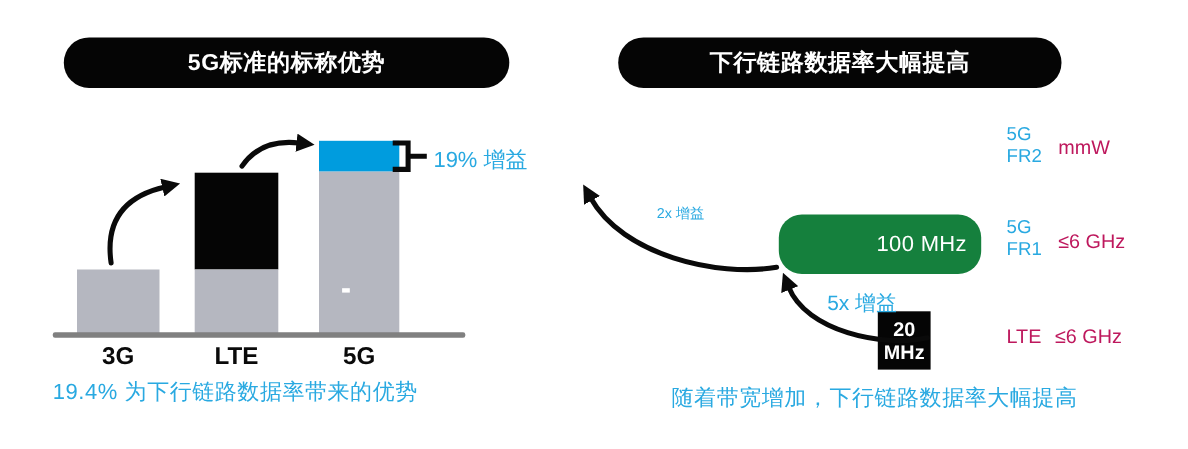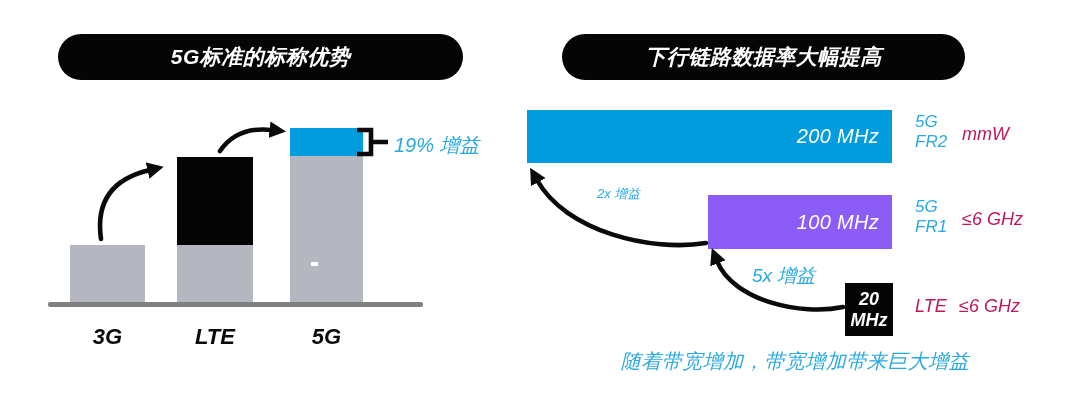--- a/index.html
+++ b/index.html
@@ -1,43 +1,43 @@
 <!DOCTYPE html>
 <html><head>
 <meta charset="utf-8">
 <style>
   html,body{margin:0;padding:0;background:#fff;}
   .canvas{
     position:relative;width:1080px;height:408px;background:#ffffff;overflow:hidden;
-    font-family:"Liberation Sans","DejaVu Sans",sans-serif;color:#111;font-style:italic;
+    font-family:"Liberation Sans","DejaVu Sans",sans-serif;color:#111;
   }
   
   .pill{
     position:absolute;top:34px;height:46px;background:#050505;border-radius:23px;
     display:flex;align-items:center;justify-content:center;
     color:#ffffff;font-size:21px;font-weight:700;letter-spacing:.5px;
   }
   .pill-left{left:58px;width:405px;}
   .pill-right{left:562px;width:403px;}
   
   .bar{position:absolute;}
   .gray{background:#B5B7C0;}
   .blk{background:#050505;}
   .blue{background:#009CDE;}
-  .lblue{background:#8b5cf6;}
+  .lblue{background:#15803d;border-radius:21px;}
   .baseline{position:absolute;left:48px;top:302px;width:375px;height:5px;background:#808080;border-radius:2px;}
-  .xlabel{position:absolute;top:311px;text-align:center;font-size:22px;font-weight:700;color:#0a0a0a;margin-top:13px;}
+  .xlabel{position:absolute;top:311px;text-align:center;font-size:22px;font-weight:700;color:#0a0a0a;}
   .caption{position:absolute;color:#29A9E1;font-size:20px;font-weight:400;letter-spacing:.5px;white-space:nowrap;}
   .gain-note{position:absolute;color:#29A9E1;font-size:20px;font-weight:500;white-space:nowrap;}
   .whitedash{position:absolute;left:311px;top:262px;width:7px;height:4px;background:#ffffff;}
   
   .hbar{position:absolute;display:flex;align-items:center;justify-content:flex-end;
         color:#ffffff;font-size:20px;font-weight:400;letter-spacing:.3px;}
   .hbar .val{padding-right:13px;}
-  .mhzbox{position:absolute;left:845px;top:283px;width:48px;height:53px;background:#050505;
+  .mhzbox{position:absolute;left:798px;top:283px;width:48px;height:53px;background:#050505;
         display:flex;flex-direction:column;align-items:center;justify-content:center;
         color:#fff;font-size:18px;font-weight:600;line-height:21px;}
   .techlbl{position:absolute;color:#29A9E1;font-size:17px;font-weight:500;line-height:20px;white-space:nowrap;}
   .speclbl{position:absolute;color:#be185d;font-size:18px;font-weight:500;white-space:nowrap;}
   svg.overlay{position:absolute;left:0;top:0;pointer-events:none;}
 </style>
 </head>
 <body>
 
 <div class="canvas">
@@ -52,28 +52,26 @@
   <div class="bar blue" style="left:290px;top:128px;width:73px;height:28px;"></div>
   <div class="bar gray" style="left:290px;top:156px;width:73px;height:147px;"></div>
   <div class="whitedash"></div>
   <div class="baseline"></div>
 
   <div class="xlabel" style="left:70px;width:75px;">3G</div>
   <div class="xlabel" style="left:177px;width:76px;">LTE</div>
   <div class="xlabel" style="left:290px;width:73px;">5G</div>
 
   <div class="gain-note" style="left:394px;top:132px;">19% 增益</div>
+  <div class="caption" style="left:48px;top:343px;">19.4% 为下行链路数据率带来的优势</div>
 
   <div class="pill pill-right">
     <span>下行链路数据率大幅提高</span>
   </div>
 
-  <div class="hbar blue" style="left:527px;top:110px;width:365px;height:53px;">
-    <span class="val">200 MHz</span>
-  </div>
   <div class="hbar lblue" style="left:708px;top:195px;width:184px;height:54px;">
     <span class="val">100 MHz</span>
   </div>
   <div class="mhzbox">
     <span>20</span>
     <span>MHz</span>
   </div>
 
   <div class="techlbl" style="left:915px;top:112px;">
     <div>5G</div>
@@ -86,21 +84,21 @@
     <div>FR1</div>
   </div>
   <div class="speclbl" style="left:962px;top:209px;">≤6 GHz</div>
 
   <div class="speclbl" style="left:915px;top:296px;">LTE</div>
   <div class="speclbl" style="left:959px;top:296px;">≤6 GHz</div>
 
   <div class="gain-note" style="left:597px;top:185px;font-size:13px;">2x 增益</div>
   <div class="gain-note" style="left:752px;top:263px;font-size:19px;">5x 增益</div>
 
-  <div class="caption" style="left:562px;top:348px;width:466px;text-align:center;font-size:20px;">随着带宽增加，带宽增加带来巨大增益</div>
+  <div class="caption" style="left:562px;top:348px;width:466px;text-align:center;font-size:20px;">随着带宽增加，下行链路数据率大幅提高</div>
 
   <svg class="overlay" width="1080" height="408" viewBox="0 0 1080 408">
     <defs>
       <marker id="ah" viewBox="0 0 10 10" refX="1.5" refY="5" markerWidth="3.6" markerHeight="3.6" orient="auto">
         <path d="M0 0 L10 5 L0 10 z" fill="#0a0a0a"></path>
       </marker>
     </defs>
 
     <path d="M101 239 Q93 183 150 170" fill="none" stroke="#0a0a0a" stroke-width="4.6" stroke-linecap="round" marker-end="url(#ah)"></path>
     <path d="M220 151 Q237 126 272 130" fill="none" stroke="#0a0a0a" stroke-width="4.6" stroke-linecap="round" marker-end="url(#ah)"></path>

